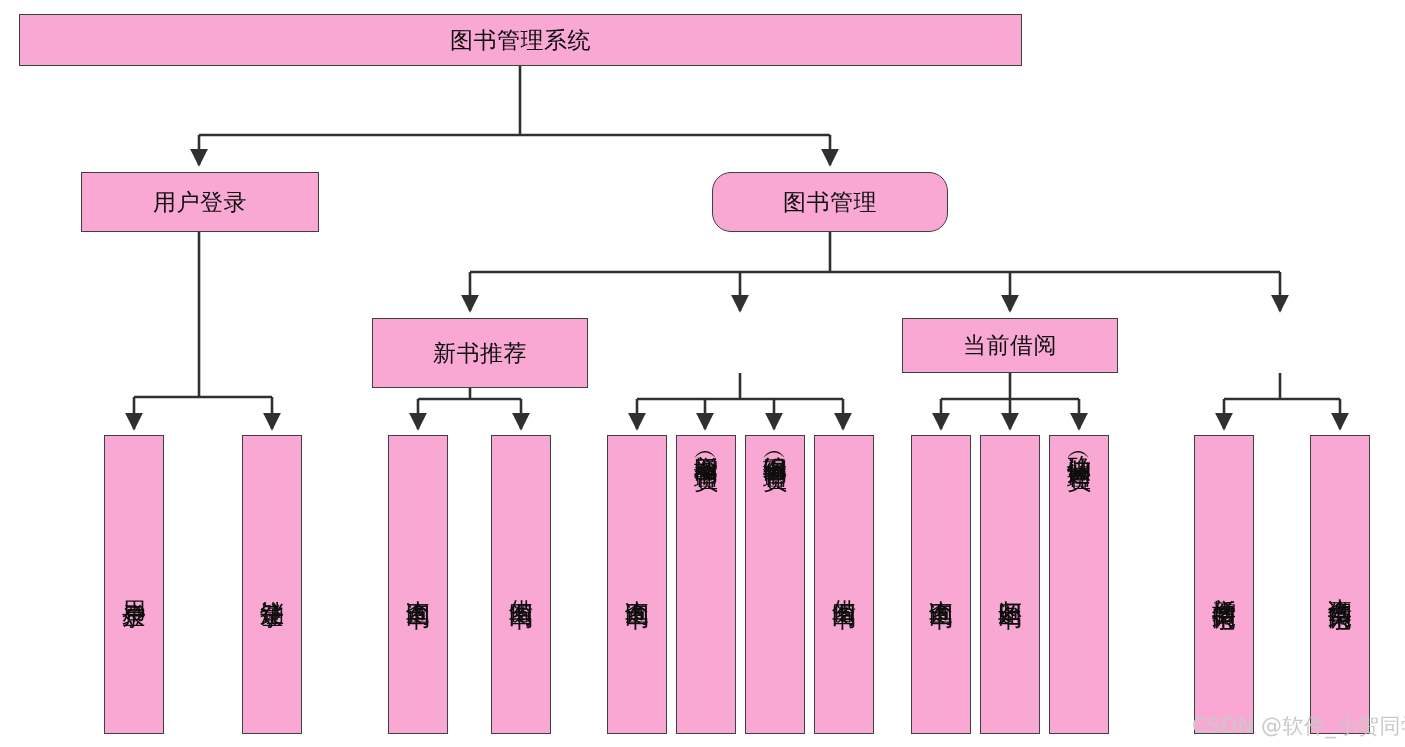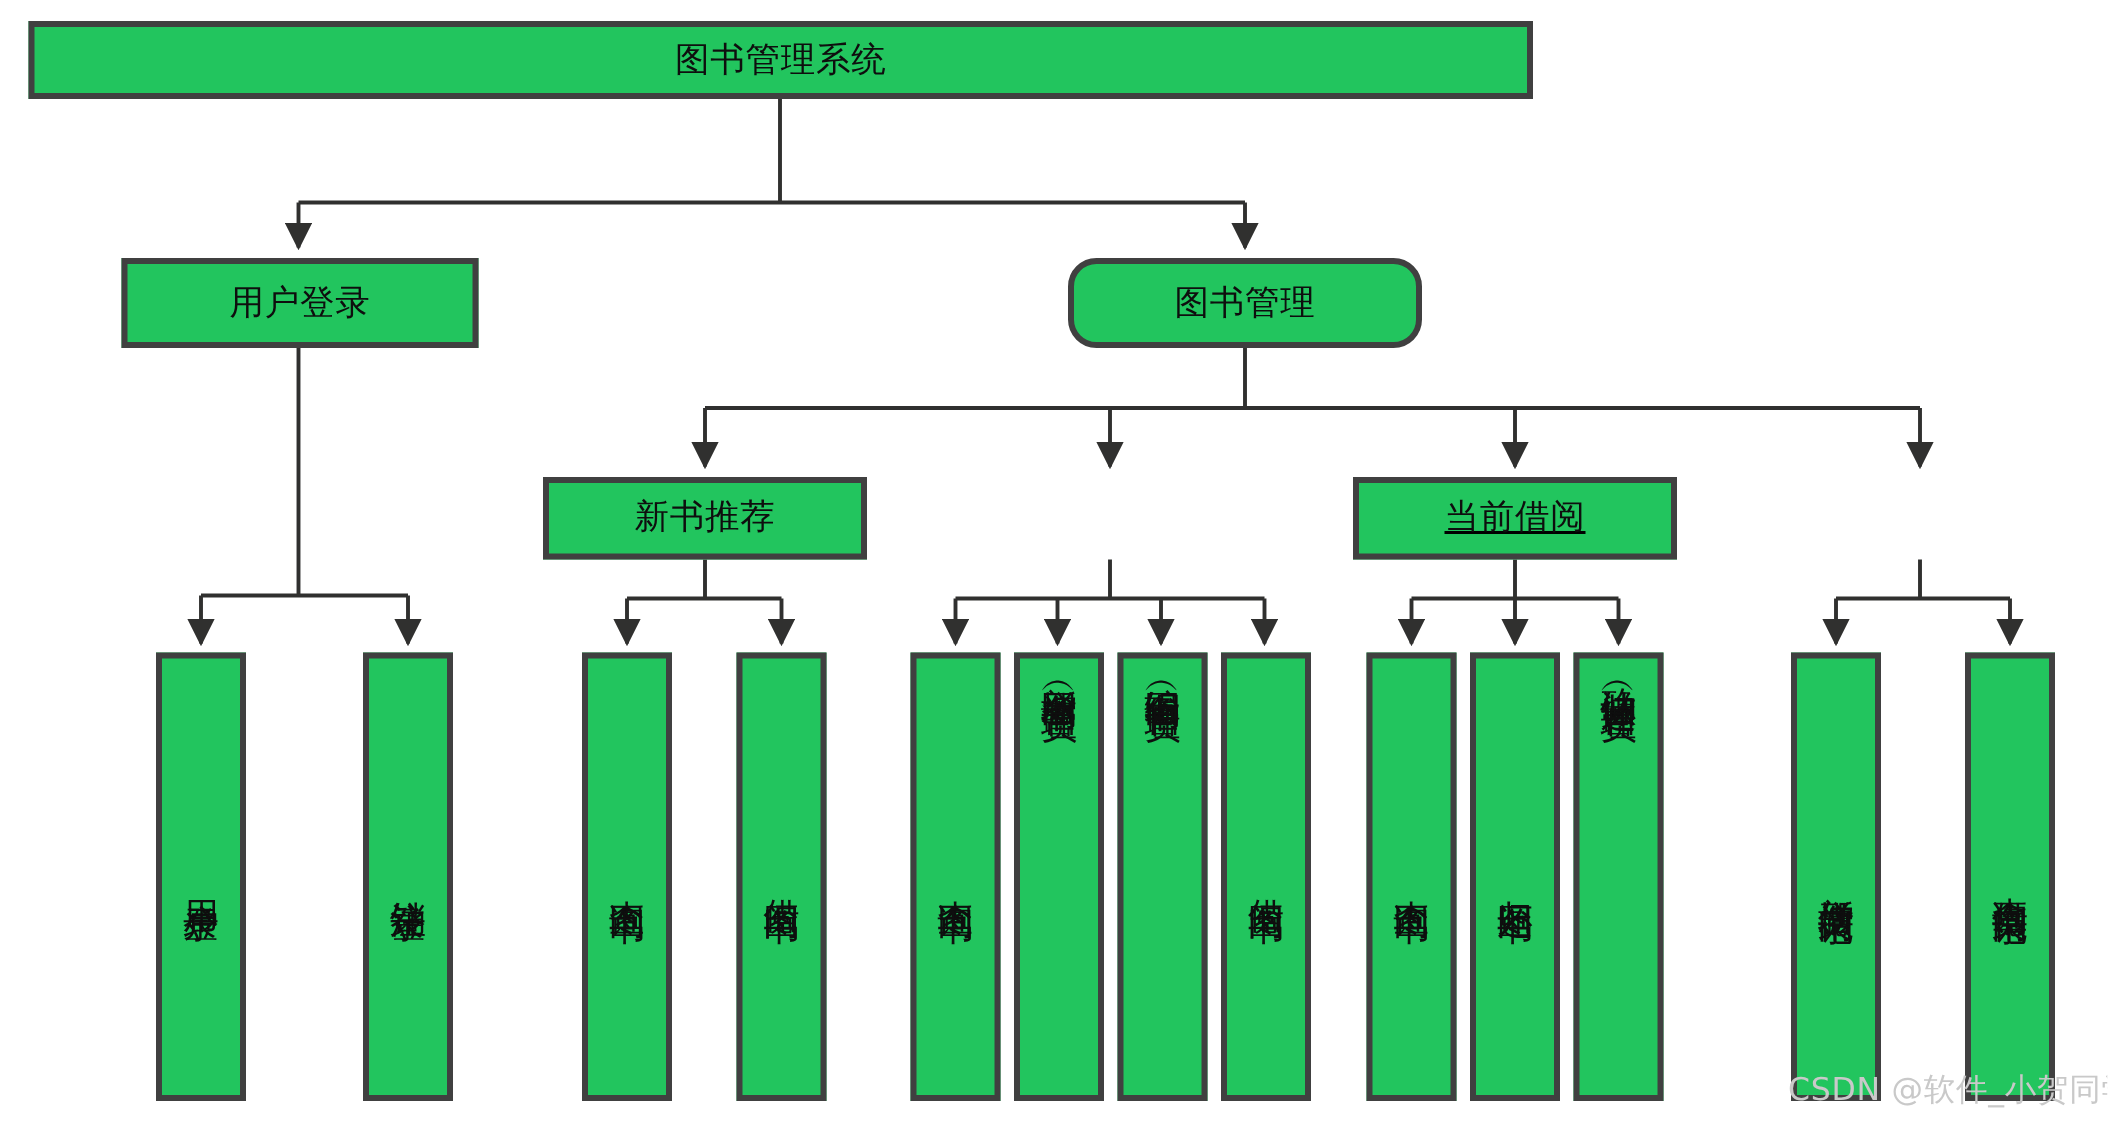--- a/index.html
+++ b/index.html
@@ -18,22 +18,22 @@
   #svg-layer {
     position: absolute;
     left: 0;
     top: 0;
     width: 1405px;
     height: 747px;
   }
   .node {
     position: absolute;
     box-sizing: border-box;
-    background: #22c55e;
-    border: 4px solid #404040;
+    background: #f9a8d4;
+    border: 1px solid #404040;
     display: flex;
     align-items: center;
     justify-content: center;
     color: #000000;
   }
   .node .label {
     display: block;
     text-align: center;
     line-height: 1.08;
     letter-spacing: 0.5px;
@@ -127,24 +127,24 @@
     <span class="label">图书管理系统</span>
   </div>
 
   <div class="node horiz" style="left:81px; top:172px; width:238px; height:60px;">
     <span class="label">用户登录</span>
   </div>
   <div class="node horiz" style="left:712px; top:172px; width:236px; height:60px;border-radius:19px;">
     <span class="label">图书管理</span>
   </div>
 
-  <div class="node horiz" style="left:362px; top:318px; width:216px; height:55px;">
+  <div class="node horiz" style="left:372px; top:318px; width:216px; height:70px;">
     <span class="label">新书推荐</span>
   </div>
-  <div class="node horiz" style="left:902px; top:318px; width:216px; height:55px;text-decoration:underline;">
+  <div class="node horiz" style="left:902px; top:318px; width:216px; height:55px;">
     <span class="label">当前借阅</span>
   </div>
 
   <div class="node vert centered" style="left:104px; top:435px; width:60px; height:299px;">
     <span class="label">用户登录</span>
   </div>
   <div class="node vert centered" style="left:242px; top:435px; width:60px; height:299px;">
     <span class="label">注销登录</span>
   </div>
 

